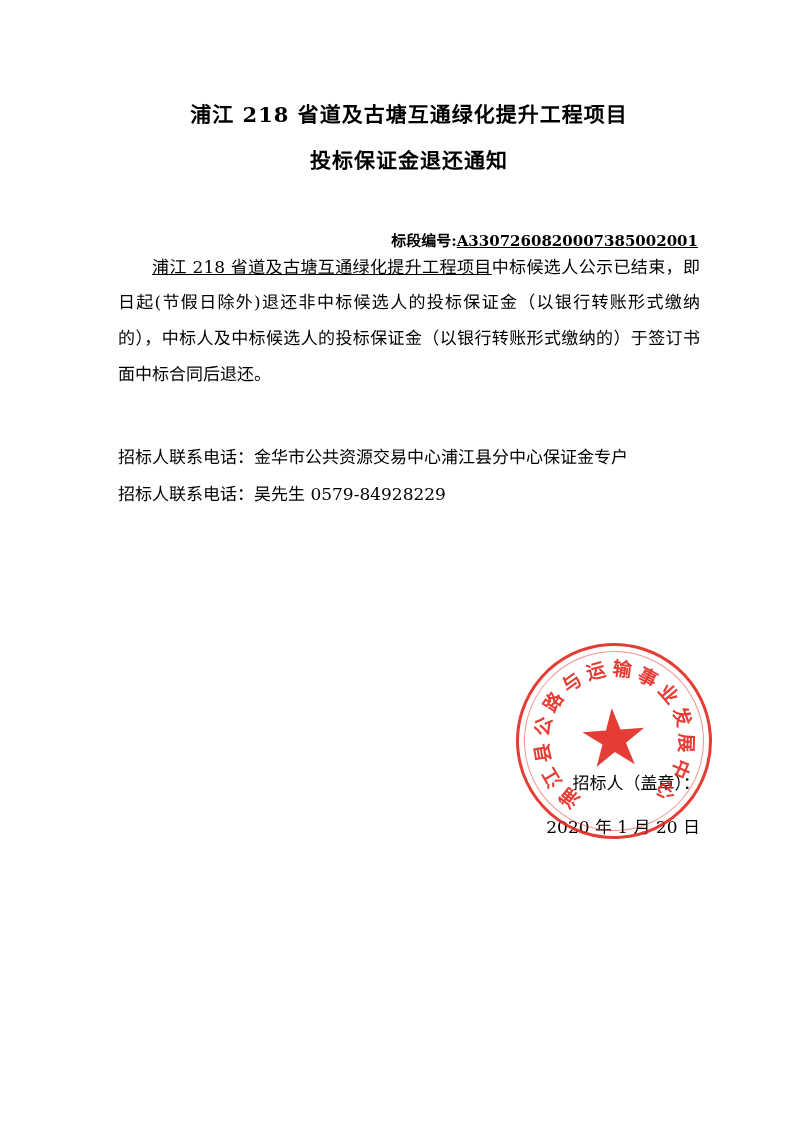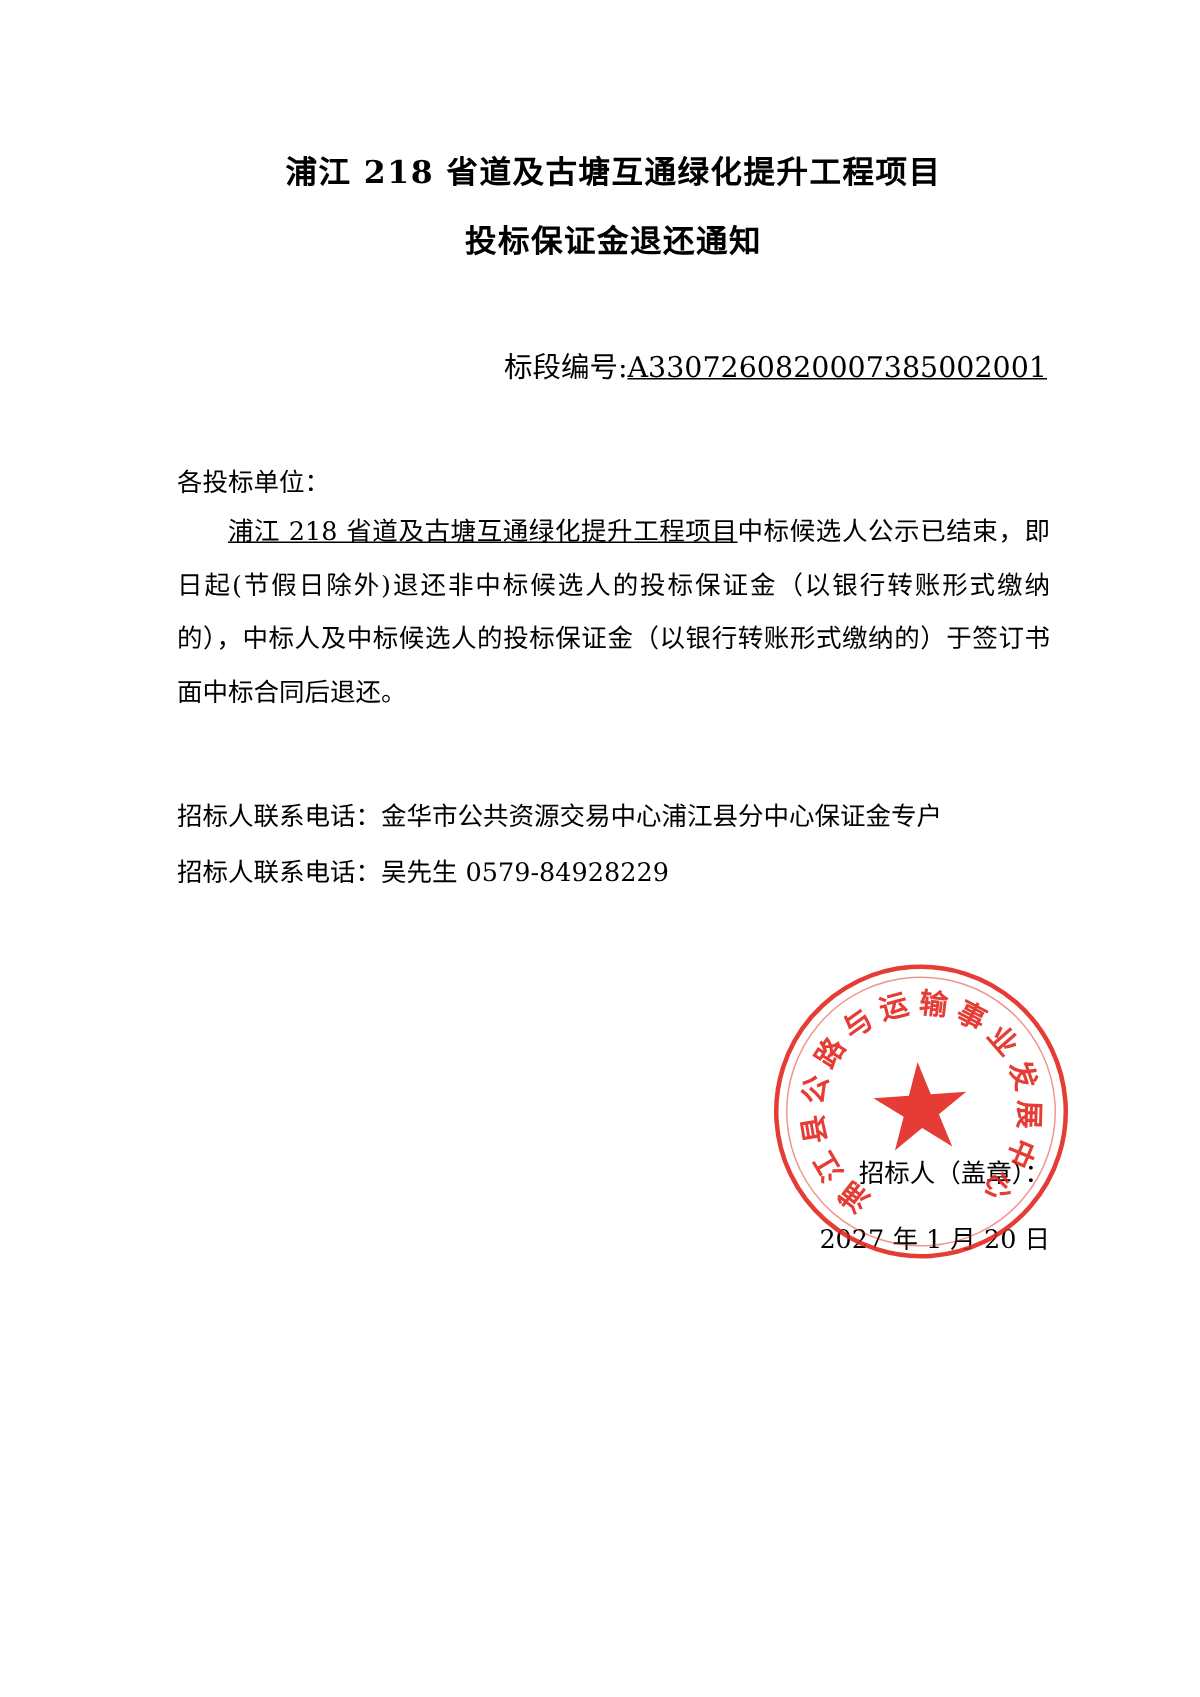--- a/index.html
+++ b/index.html
@@ -33,22 +33,23 @@
     line-height: 1.9;
   }
   .doc-title .line1 { display: block; }
   .doc-title .line2 { display: block; margin-top: 6px; }
 
   .section-code {
     margin-top: 48px;
     text-align: right;
     padding-right: 2px;
     font-family: "DejaVu Serif", "Liberation Serif", serif;
-    font-size: 19px;
+    font-size: 15px;
     white-space: nowrap;
+    font-weight: bold;
   }
   .section-code .code-value {
     text-decoration: underline;
     font-family: "DejaVu Serif", "Liberation Serif", serif;
   }
 
   .salutation {
     margin-top: 50px;
     font-family: "DejaVu Serif", "Liberation Serif", serif;
     font-size: 17px;
@@ -143,38 +144,37 @@
 
   <div class="doc-title">
     <span class="line1">浦江 218 省道及古塘互通绿化提升工程项目</span>
     <span class="line2">投标保证金退还通知</span>
   </div>
 
   <div class="section-code">
     <span>标段编号:</span><span class="code-value">A3307260820007385002001</span>
   </div>
 
-  <div class="salutation">各投标单位：</div>
 
   <div class="body-para">
     <span class="underline-proj">浦江 218 省道及古塘互通绿化提升工程项目</span><span>中标候选人公示已结束，即日起(节假日除外)退还非中标候选人的投标保证金（以银行转账形式缴纳的），中标人及中标候选人的投标保证金（以银行转账形式缴纳的）于签订书面中标合同后退还。</span>
   </div>
 
   <div class="info-block">
     <div class="info-line">
       <span>招标人联系电话：</span><span>金华市公共资源交易中心浦江县分中心保证金专户</span>
     </div>
     <div class="info-line">
       <span>招标人联系电话：</span><span class="u">吴先生 0579-84928229</span>
     </div>
   </div>
 
   <div class="sign-area">
     <span class="sign-line">招标人（盖章）：</span>
-    <span class="date-line">2027 年 1 月 20 日</span>
+    <span class="date-line">2020 年 1 月 20 日</span>
   </div>
 
   <div class="seal">
     <div class="seal-inner"></div>
     <div class="seal-star"></div>
     <div class="seal-text" id="seal-arc">
         <span style="transform: translate(-49.5157px, 54.9927px) rotate(-138deg) translate(-50%, -50%);">浦</span>
         <span style="transform: translate(-66.0693px, 33.3295px) rotate(-116.769deg) translate(-50%, -50%);">江</span>
         <span style="transform: translate(-73.6545px, 7.14203px) rotate(-95.5385deg) translate(-50%, -50%);">县</span>
         <span style="transform: translate(-71.2419px, -20.0149px) rotate(-74.3077deg) translate(-50%, -50%);">公</span>

